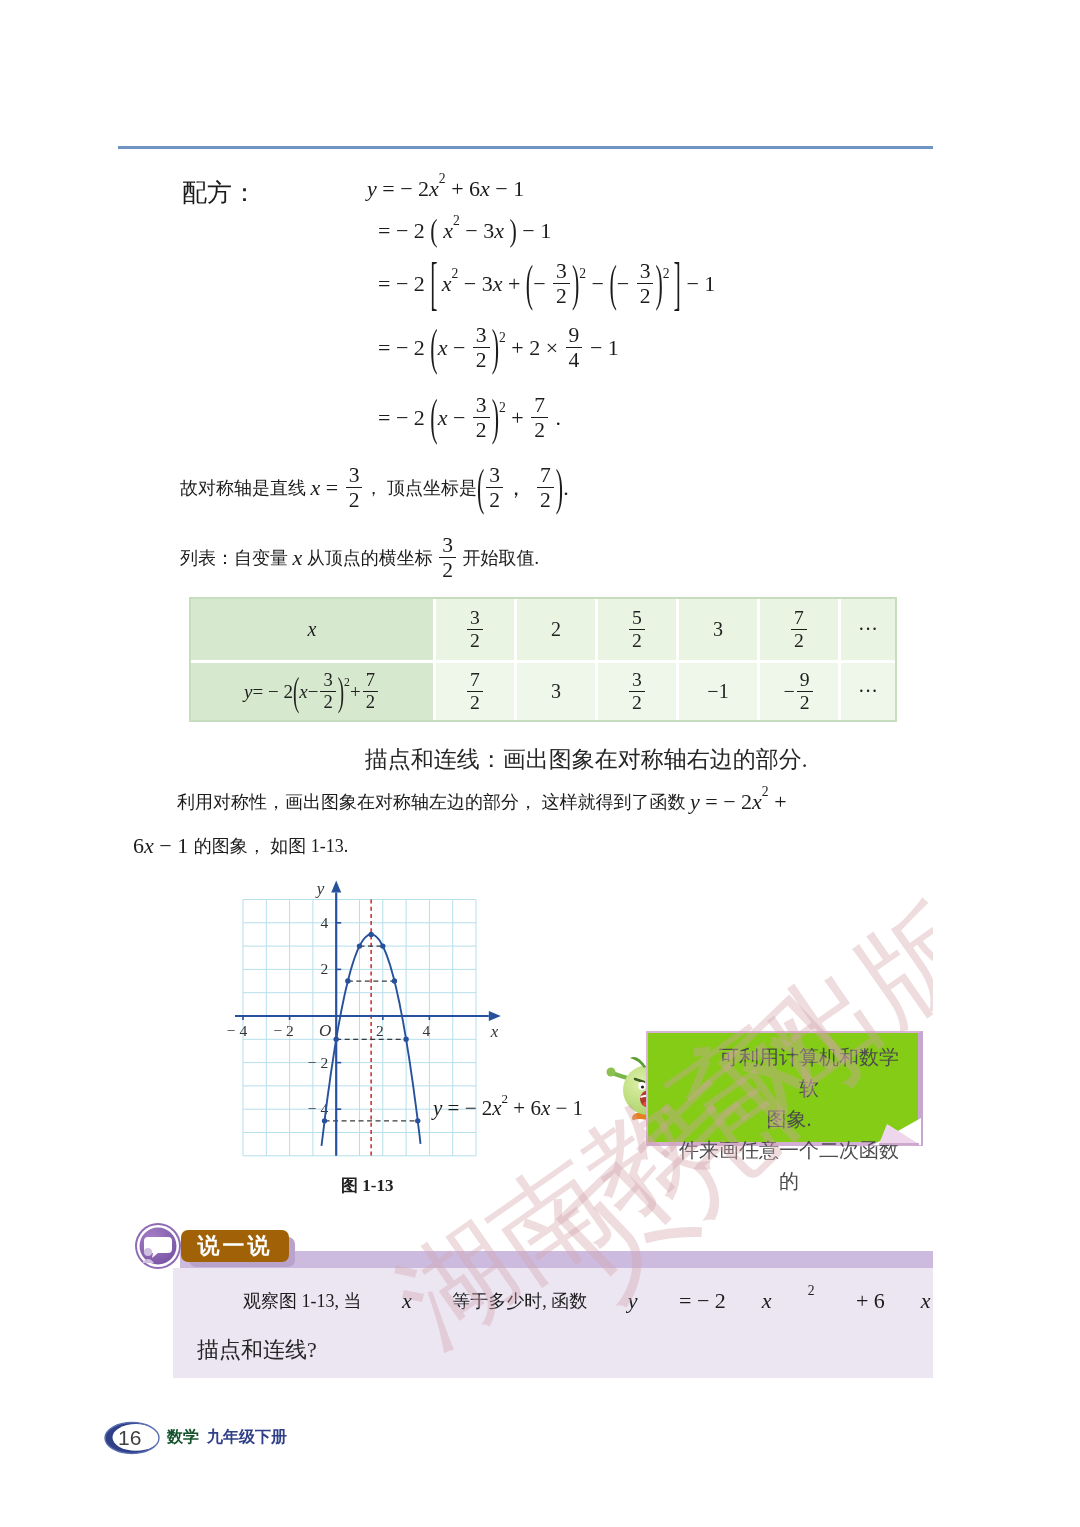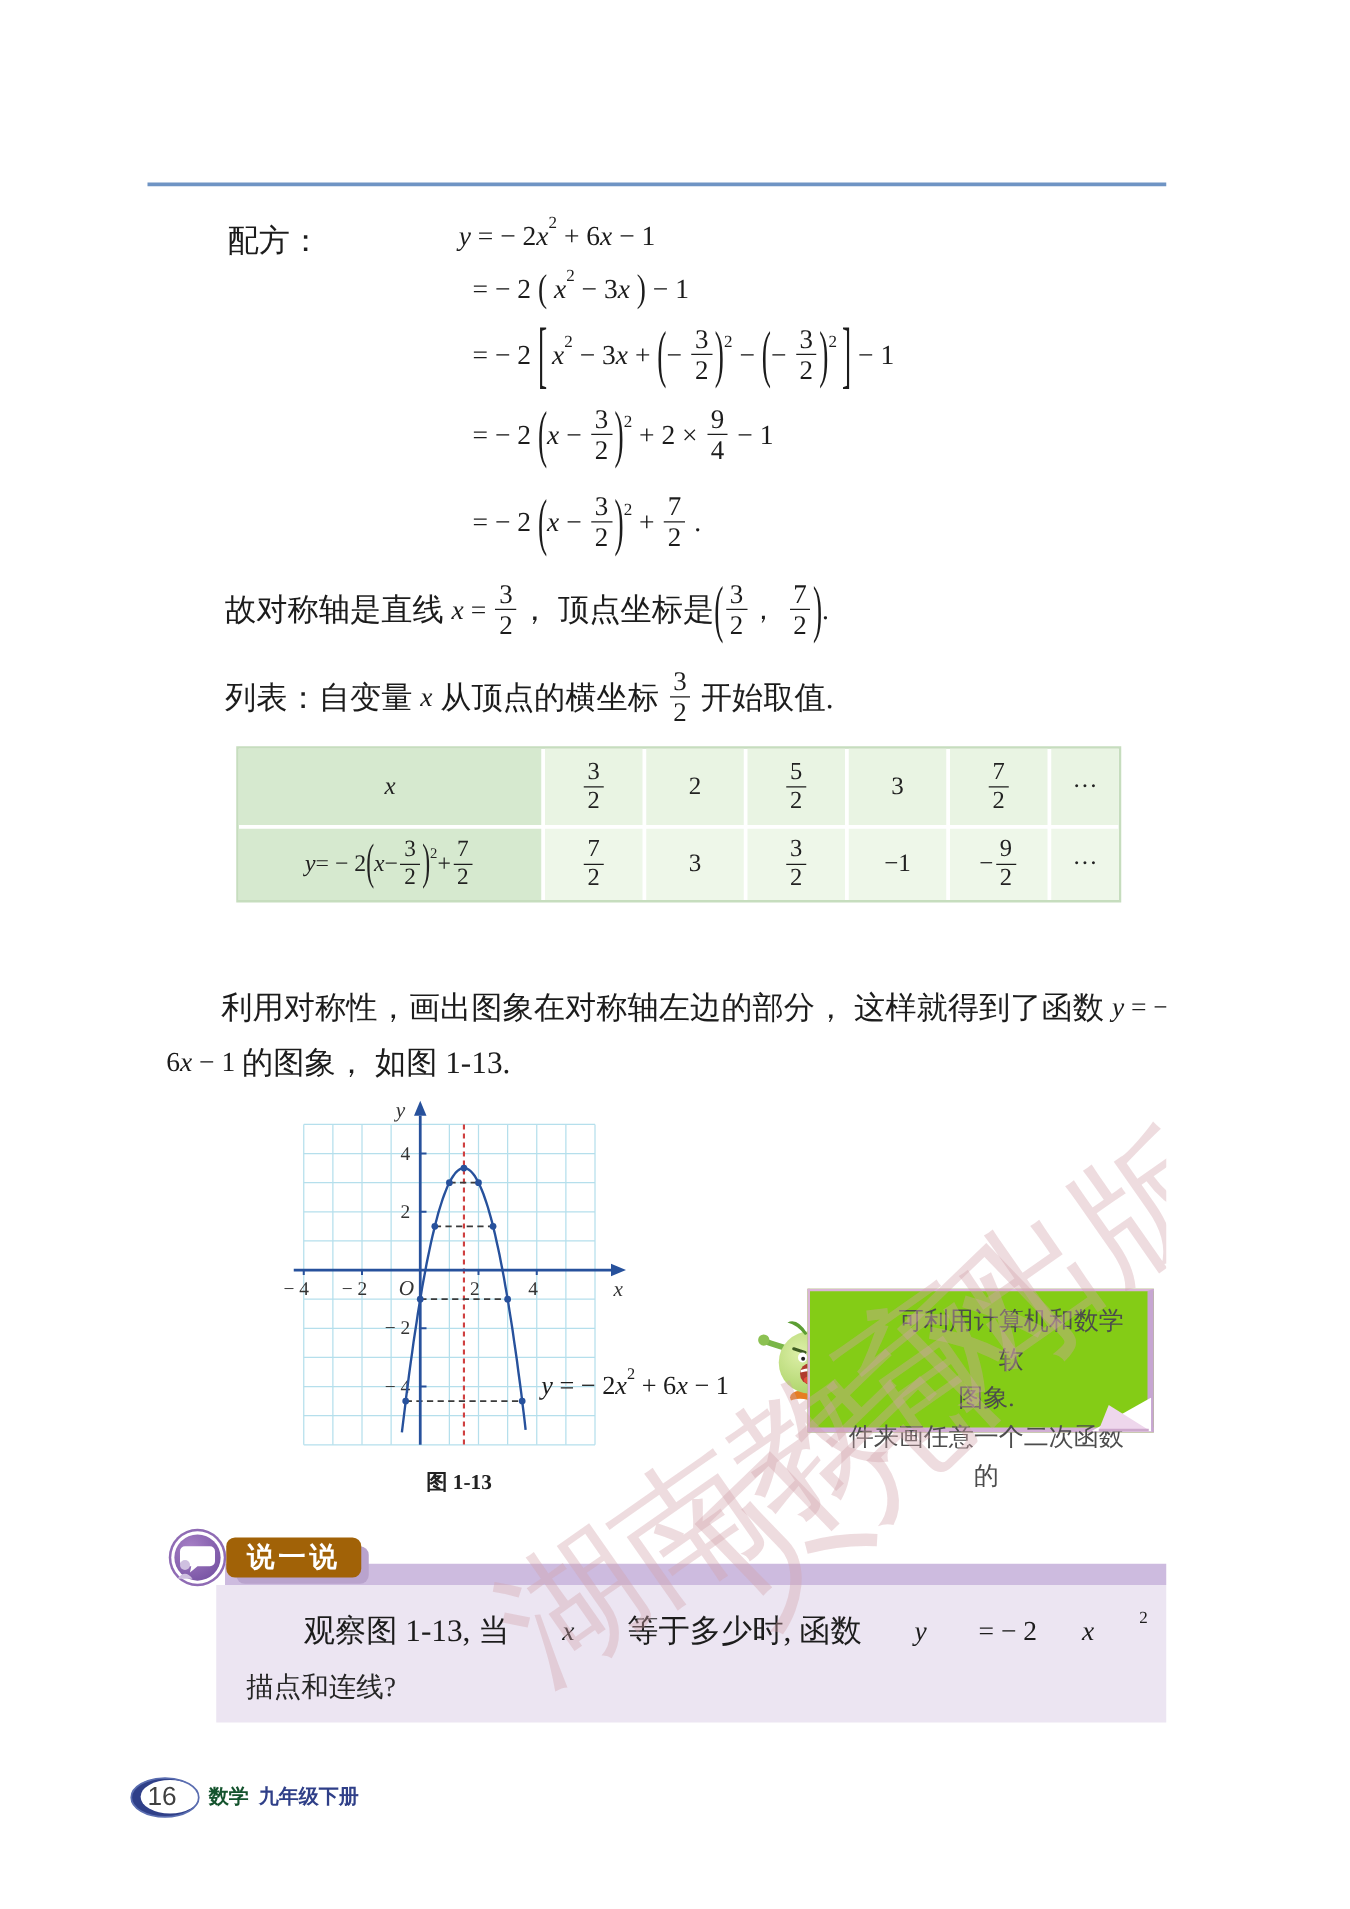--- a/index.html
+++ b/index.html
@@ -5,21 +5,21 @@
   html,body{margin:0;padding:0;background:#ffffff;}
   #page{position:relative;width:933px;height:1527px;background:#ffffff;overflow:hidden;
         font-family:"Liberation Serif",serif;color:#222;text-align:center;}
   .abs{position:absolute;}
   
   #top-rule{left:118px;top:146px;width:847px;height:3px;background:#6f94c4;}
   
   .mrow{position:absolute;display:flex;align-items:center;font:22px "Liberation Serif",serif;color:#1c1c1c;}
   .mrow span{white-space:pre;}
   .mi{font-style:italic;}
-  .mc{font-size:25px;}
+  .mc{font-size:18px;}
   .msup{font-size:0.62em;transform:translateY(-0.75em);}
   .mfrac{display:inline-flex;flex-direction:column;align-items:center;line-height:1.12;font-size:0.98em;margin:0 2px;}
   .mfrac .fn{padding:0 3px;}
   .mfrac .fd{border-top:1.4px solid #1c1c1c;padding:0 3px;}
   .mpar{display:inline-block;font-weight:400;}
   .msp{display:inline-block;}
   
   .cn{position:absolute;font:23px "Liberation Serif",serif;color:#262626;}
   
   #value-table{left:189px;top:597px;display:grid;
@@ -237,20 +237,21 @@
         <span class="mfrac">
           <span class="fn">9</span>
           <span class="fd">2</span>
         </span>
       </div>
     <div class="tcell trow1">
         <span class="mr">···</span>
       </div>
   </div>
 
+  <div class="cn" style="left:133px;top:744px;width:860px;text-indent:2em;">描点和连线：画出图象在对称轴右边的部分.</div>
   <div class="mrow" style="left:177px;top:789px;">
       <span class="mc">利用对称性，画出图象在对称轴左边的部分， 这样就得到了函数 </span>
       <span class="mi">y</span>
       <span class="mr"> = − 2</span>
       <span class="mi">x</span>
       <span class="msup">2</span>
       <span class="mr"> +</span>
     </div>
   <div class="mrow" style="left:133px;top:833px;">
       <span class="mr">6</span>

